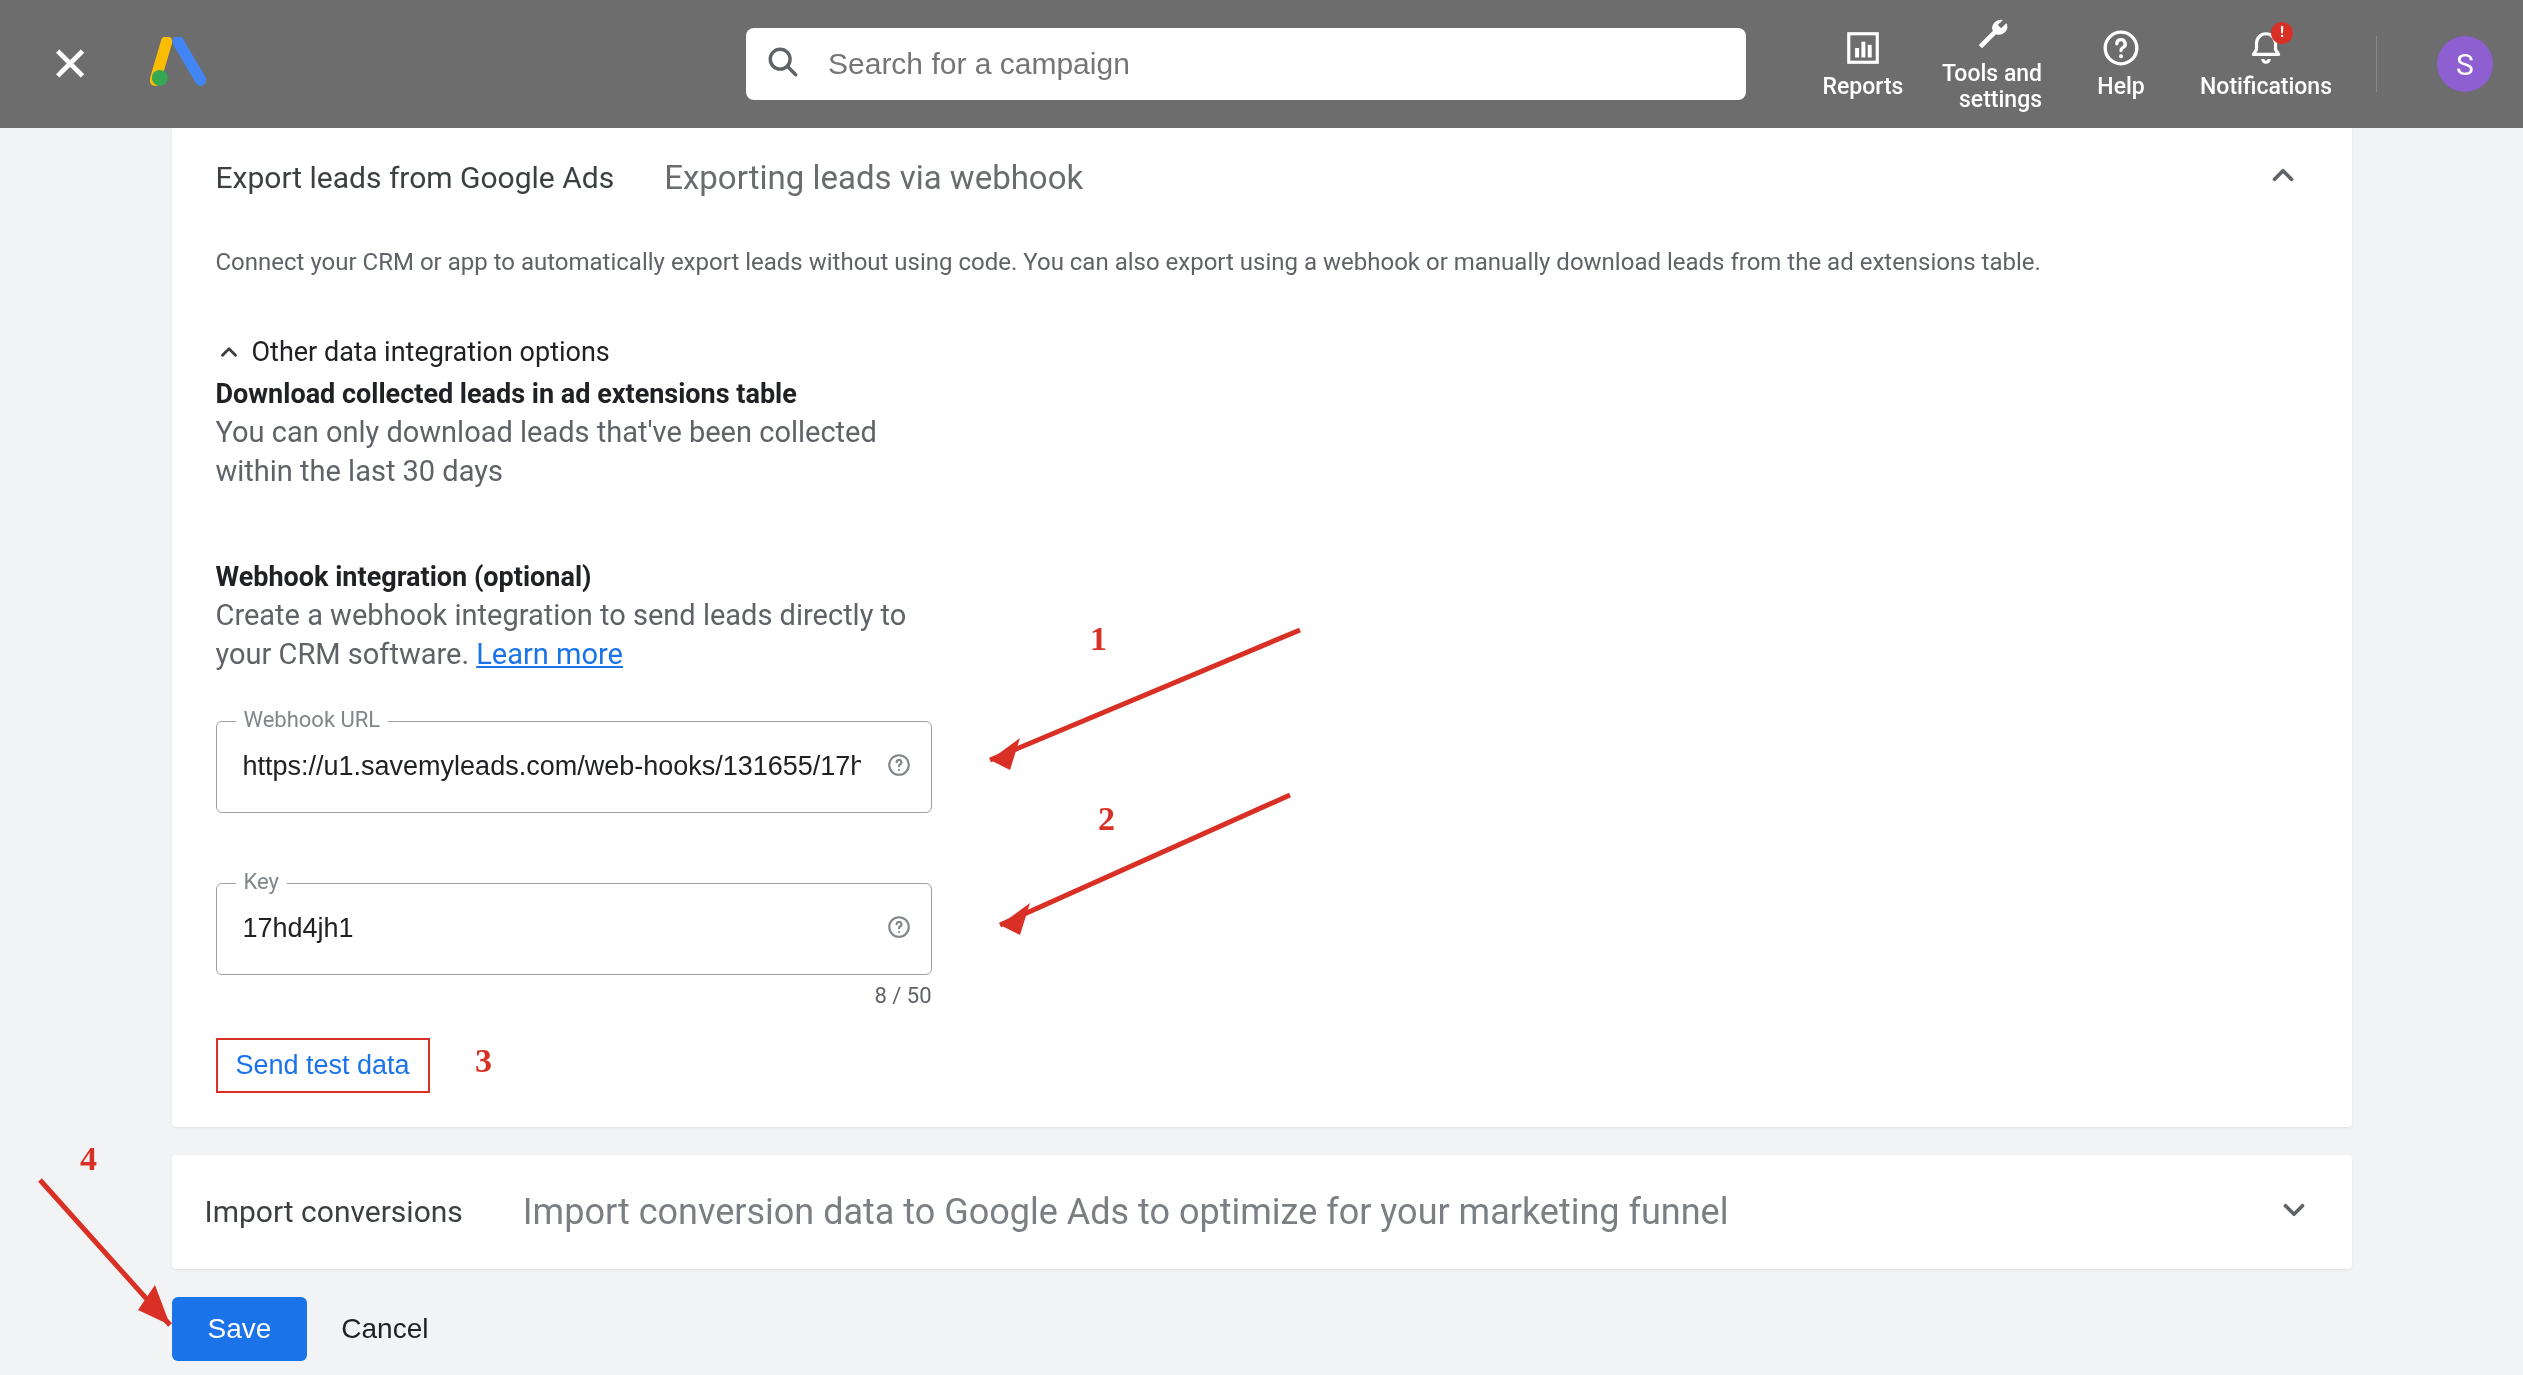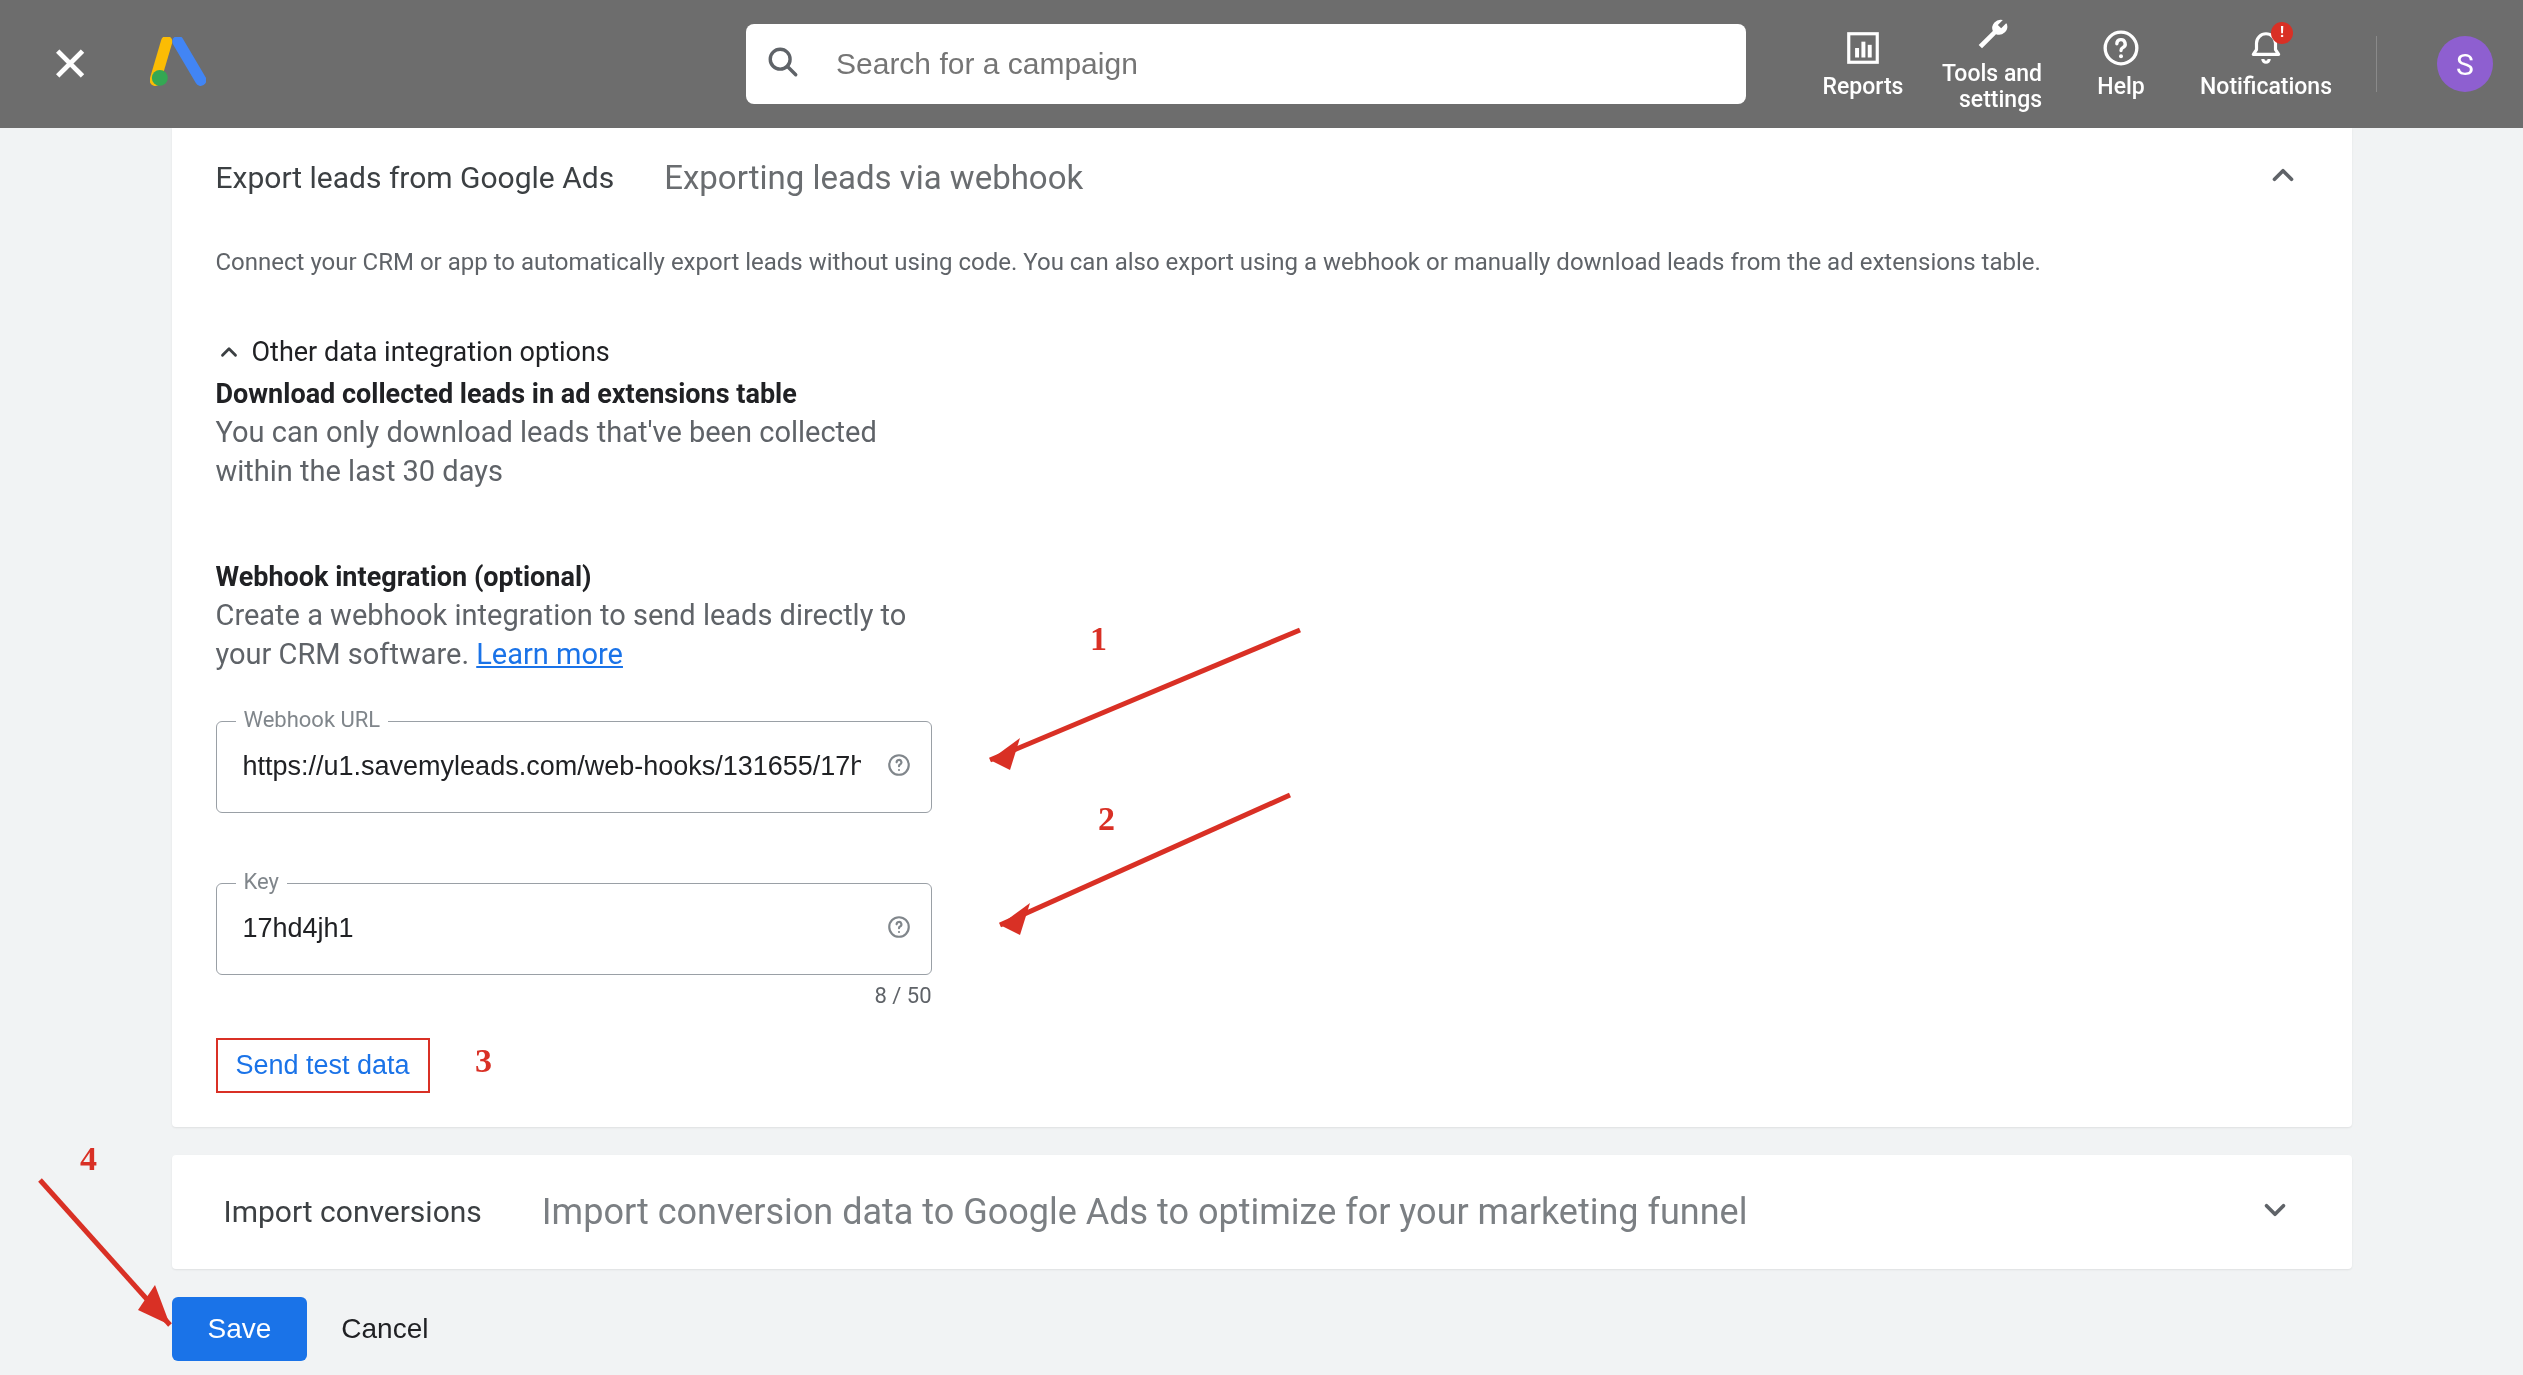--- a/index.html
+++ b/index.html
@@ -24,22 +24,22 @@
   .hdr .close-x {
     color: #fff; font-size: 48px; font-weight: 300; cursor: pointer;
     width: 60px; text-align: center;
   }
   .hdr .logo { margin-left: 30px; margin-right: 40px; }
   .hdr .search-wrap {
     flex: 0 0 auto;
     margin-left: 480px;
   }
   .hdr .search {
-    width: 1000px; height: 80px; background: #fff; border-radius: 8px;
-    display: flex; align-items: center; padding: 0 20px; gap: 36px;
+    width: 1000px; height: 72px; background: #fff; border-radius: 8px;
+    display: flex; align-items: center; padding: 0 20px; gap: 28px;
   }
   .hdr .search input {
     border: none; outline: none; font-size: 30px; width: 100%;
     color: #5f6368;
   }
   .hdr .nav {
     display: flex; align-items: center; gap: 34px; margin-left: auto;
   }
   .hdr .nav-item {
     color: #fff; font-size: 23px; font-weight: 500; text-align: center;
@@ -103,21 +103,21 @@
   }
   .send-test{
     display:inline-block; margin-top: 30px;
     border: 2.5px solid #d93025; padding: 10px 18px;
     color:#1a73e8; font-size:27px; background:#fff; cursor:pointer;
   }
 
   .card2{
     width:2180px; background:#fff; border-radius:4px; margin-top:28px;
     box-shadow: 0 1px 2px rgba(0,0,0,.08);
-    padding: 30px 52px;
+    padding: 30px 33px;
     display:flex; align-items:center; gap:60px;
   }
   .card2 .title{ font-size:30px; color:#3c4043;}
   .card2 .sub{ font-size:36px; color:#7b7f83;}
   .card2 .chev{ margin-left:auto; cursor:pointer; padding:8px;}
 
   .actions{
     width:2180px; display:flex; align-items:center; gap:34px;
     margin-top: 28px; padding-left: 0;
   }

